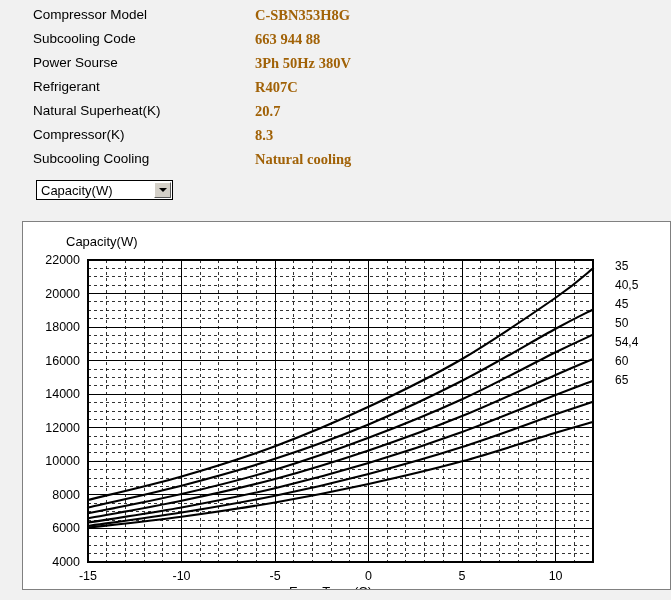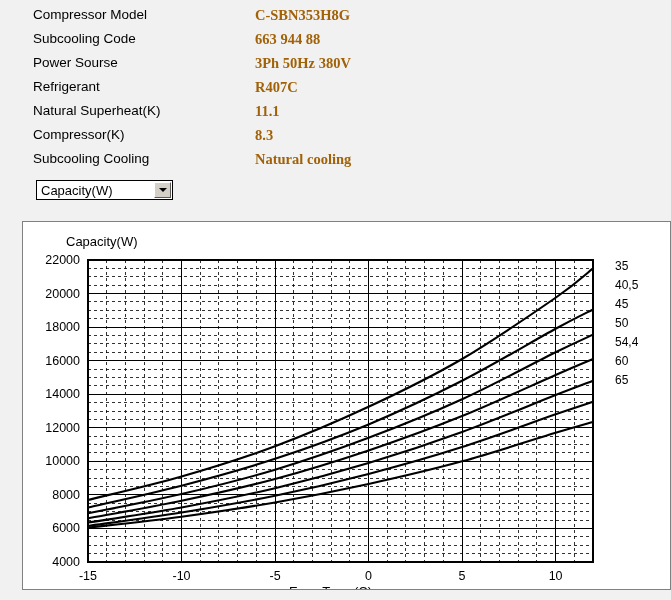--- a/index.html
+++ b/index.html
@@ -94,21 +94,21 @@
   <div class="spec-row" style="top:52px;">
     <span class="spec-label">Power Sourse</span>
     <span class="spec-value">3Ph  50Hz  380V</span>
   </div>
   <div class="spec-row" style="top:76px;">
     <span class="spec-label">Refrigerant</span>
     <span class="spec-value">R407C</span>
   </div>
   <div class="spec-row" style="top:100px;">
     <span class="spec-label">Natural Superheat(K)</span>
-    <span class="spec-value">11.1</span>
+    <span class="spec-value">20.7</span>
   </div>
   <div class="spec-row" style="top:124px;">
     <span class="spec-label">Compressor(K)</span>
     <span class="spec-value">8.3</span>
   </div>
   <div class="spec-row" style="top:148px;">
     <span class="spec-label">Subcooling Cooling</span>
     <span class="spec-value">Natural cooling</span>
   </div>
 </div>

